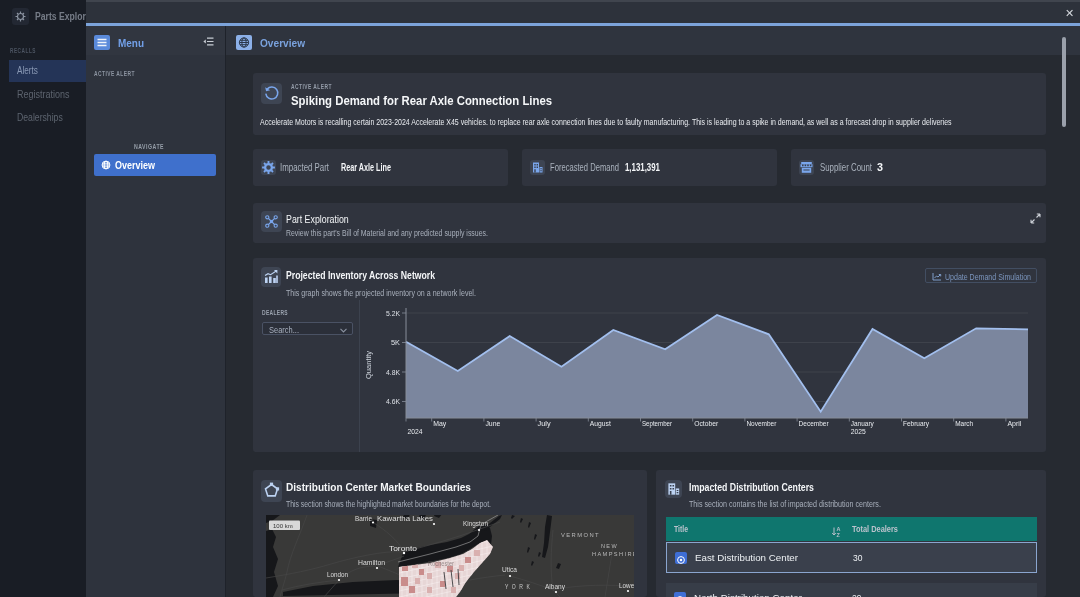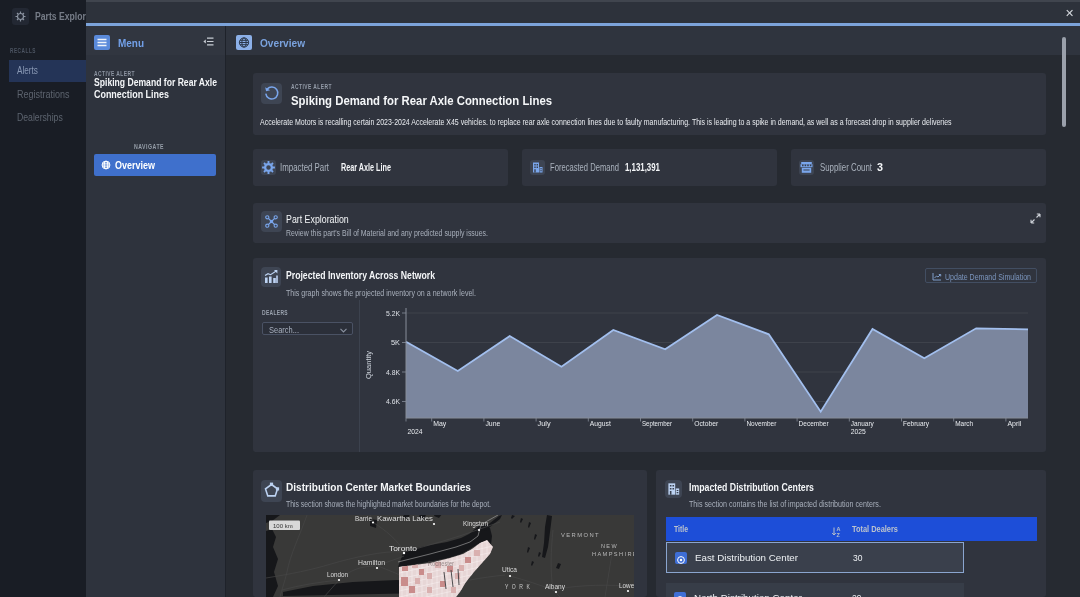--- a/index.html
+++ b/index.html
@@ -66,24 +66,24 @@
   #vdiv{left:105.5px;top:42px;width:1px;height:152px;background:#3c424e;}
   
   #mapcard{left:253px;top:470px;width:394px;height:127px;}
   #mapcard .icbox{left:8px;top:10px;width:21px;height:22px;}
   #mapcard .h1{left:33px;top:11px;color:#f4f6f8;font-size:11.5px;font-weight:bold;}
   #mapcard .sub{left:33px;top:28.5px;color:#a9b0bc;font-size:8.6px;}
   #tabcard{left:656px;top:470px;width:390px;height:127px;}
   #tabcard .icbox{left:9px;top:10px;width:17px;height:18px;}
   #tabcard .h1{left:33px;top:11px;color:#f4f6f8;font-size:11.5px;font-weight:bold;}
   #tabcard .sub{left:33px;top:28.5px;color:#a9b0bc;font-size:8.6px;}
-  #thead{left:10px;top:47px;width:371px;height:24px;background:#1d4ed8;}
+  #thead{left:10px;top:47px;width:371px;height:24px;background:#0f766e;}
   #thead .c1{left:8px;top:7px;color:#bcc3cd;font-size:8.6px;font-weight:bold;}
   #thead .c2{left:186px;top:7px;color:#bcc3cd;font-size:8.6px;font-weight:bold;}
-  .trow{left:10px;width:298px;height:31px;background:#373d48;box-sizing:border-box;}
+  .trow{left:10px;width:371px;height:31px;background:#373d48;box-sizing:border-box;}
   #trow1{top:72px;border:1px solid #8aa5cf;background:#3a404c;}
   #trow2{top:113px;}
   .trow .ric{left:8px;top:9px;width:12px;height:12px;background:#3e6ed6;border-radius:2px;}
   .trow .t1{left:28px;top:9.5px;color:#eef1f4;font-size:9px;}
   .trow .t2{left:186px;top:9.5px;color:#eef1f4;font-size:9px;}
 #app .title .sx{transform:scaleX(0.75);}
 #app .seclab .sx{transform:scaleX(0.634);}
 #app .it1 .sx{transform:scaleX(0.82);}
 #app .it2 .sx{transform:scaleX(0.898);}
 #app .it3 .sx{transform:scaleX(0.866);}
@@ -156,21 +156,20 @@
         </div>
         <div class="mt abs"><span class="sx">Menu</span></div>
         <svg class="abs" style="left:117px;top:11px;" width="11" height="9" viewBox="0 0 11 9">
           <g stroke="#c8cdd4" stroke-width="1.2">
             <path d="M4 1.2h6.5M4 4.5h6.5M4 7.8h6.5"></path>
           </g>
           <path d="M2.8 2.6v3.8L0.4 4.5z" fill="#c8cdd4"></path>
         </svg>
       </div>
       <div id="aalab" class="abs"><span class="sx">ACTIVE ALERT</span></div>
-      <div id="aatitle" class="abs"><span class="sx">Spiking Demand for Rear Axle</span><br><span class="sx">Connection Lines</span></div>
       <div id="navlab" class="abs"><span class="sx">NAVIGATE</span></div>
       <div id="ovbtn" class="abs">
         <svg class="abs" style="left:6.5px;top:6px;" width="10" height="10" viewBox="0 0 12 12">
           <g stroke="#fff" stroke-width="1.2" fill="none">
           <circle cx="6" cy="6" r="4.7"></circle>
             <ellipse cx="6" cy="6" rx="2.2" ry="4.7"></ellipse>
             <path d="M1.3 6h9.4M2 3.8h8M2 8.2h8"></path>
           </g>
         </svg>
         <div class="t abs"><span class="sx">Overview</span></div>

